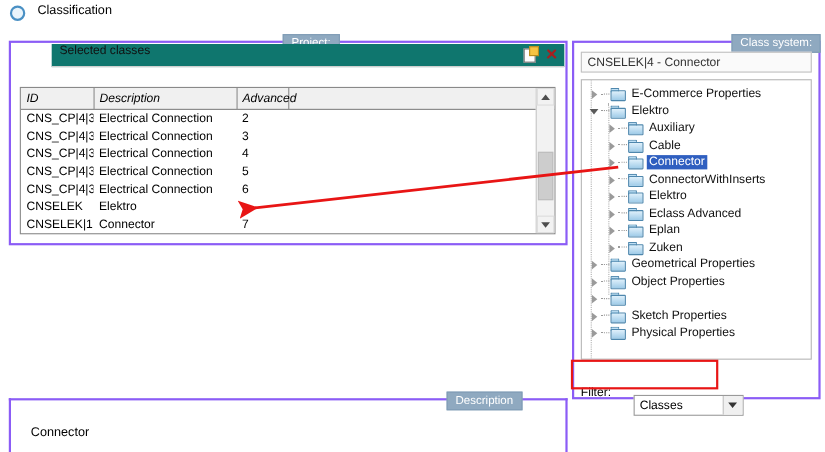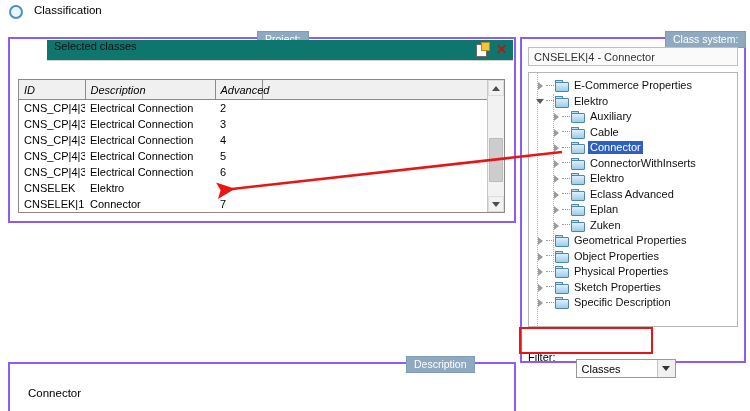--- a/index.html
+++ b/index.html
@@ -443,39 +443,38 @@
             </span>
             <span class="tlabel">Object Properties</span>
           </div>
           <div class="tnode lvl0">
             <span class="chev collapsed"></span>
             <span class="dots"></span>
             <span class="folder">
               <span class="tab"></span>
               <span class="body"></span>
             </span>
+          </div>
+          <div class="tnode lvl0">
+            <span class="chev collapsed"></span>
+            <span class="dots"></span>
+            <span class="folder">
+              <span class="tab"></span>
+              <span class="body"></span>
+            </span>
+            <span class="tlabel">Sketch Properties</span>
+          </div>
+          <div class="tnode lvl0">
+            <span class="chev collapsed"></span>
+            <span class="dots"></span>
+            <span class="folder">
+              <span class="tab"></span>
+              <span class="body"></span>
+            </span>
             <span class="tlabel">Physical Properties</span>
-          </div>
-          <div class="tnode lvl0">
-            <span class="chev collapsed"></span>
-            <span class="dots"></span>
-            <span class="folder">
-              <span class="tab"></span>
-              <span class="body"></span>
-            </span>
-            <span class="tlabel">Sketch Properties</span>
-          </div>
-          <div class="tnode lvl0">
-            <span class="chev collapsed"></span>
-            <span class="dots"></span>
-            <span class="folder">
-              <span class="tab"></span>
-              <span class="body"></span>
-            </span>
-            <span class="tlabel">Specific Description</span>
           </div>
         </div>
 
     </div>
 
     <div class="filter-row">
       <span class="filter-label">Filter:</span>
       <div class="filter-select">
         <span class="filter-value">Classes</span>
         <span class="filter-arrow-box">

